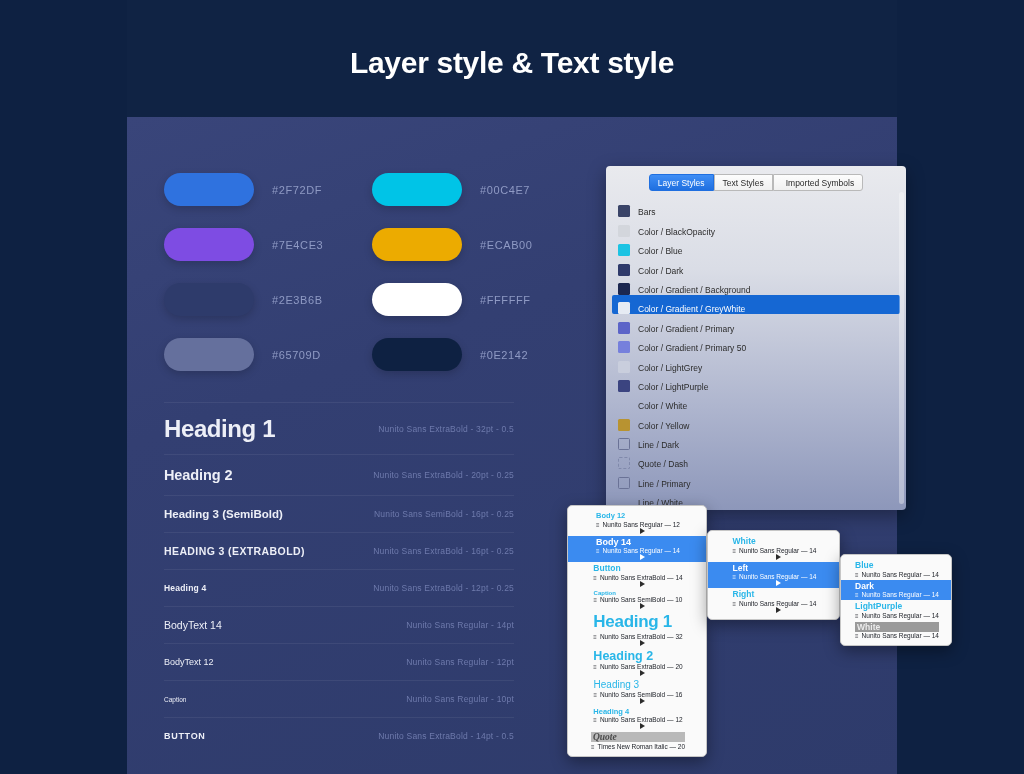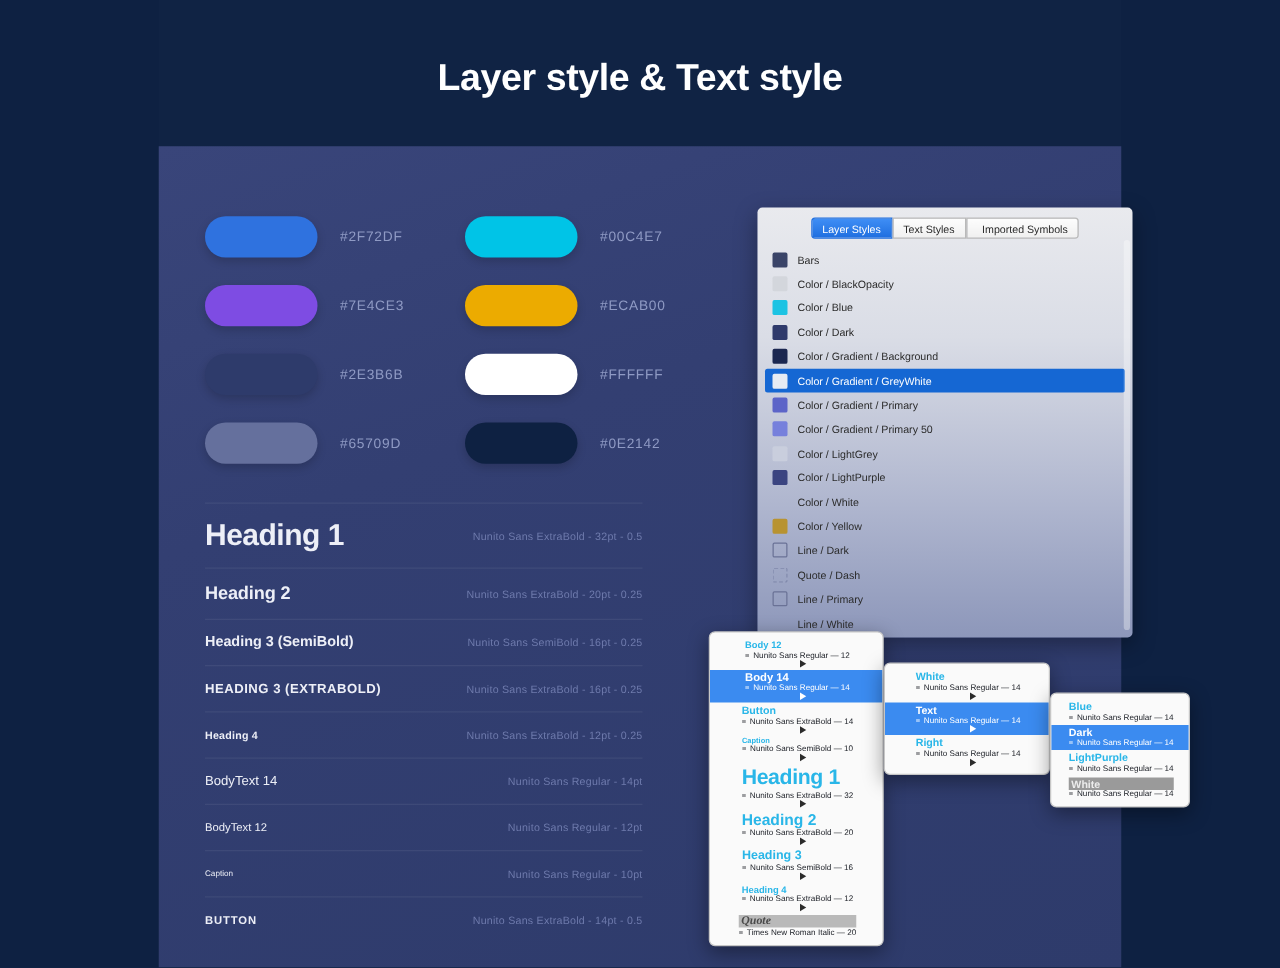--- a/index.html
+++ b/index.html
@@ -68,21 +68,21 @@
     border:1px solid #B9B9B9; padding:2.5px 8px; white-space:nowrap;
   }
   .sk-tab:first-child { border-radius:3px 0 0 3px; }
   .sk-tab:last-child  { border-radius:0 3px 3px 0;padding-left:12px; }
   .sk-tab.active {
     background:linear-gradient(180deg,#3F8EF5,#1F6FE0); color:#fff;
     border-color:#1F6FE0;
   }
   .sk-list { position:relative; }
   .sk-item {
-    display:flex; align-items:center; height:19.4px; padding-left:6px;
+    display:flex; align-items:flex-end; height:19.4px; padding-left:6px;
     font-size:8.5px; color:#2B2B2B;
   }
   .sk-item.selected { background:#1567D3; color:#fff; border-radius:2px; }
   .sk-sw {
     width:12px; height:12px; margin-right:8px; flex:0 0 12px;
     border-radius:1.5px;
   }
   .sk-sw.outline { background:transparent; border:1px solid #6A7296; }
   .sk-sw.dashed  { background:transparent; border:1px dashed #8089AB; }
   .sk-sw.none    { background:transparent; }
@@ -118,21 +118,21 @@
   .m-sub::before { content:"\2261"; margin-right:3px; font-size:6px; opacity:0.85; }
 
   
   #menu-text-styles { left:567px; top:505px; width:140px; }
   .ts-body12 { font-size:7.5px; font-weight:bold; }
   .ts-body14 { font-size:9px; font-weight:bold; }
   .ts-button { font-size:8.5px; font-weight:bold; }
   .ts-caption{ font-size:6px;  font-weight:bold; }
   .ts-h1 { font-size:17px; font-weight:bold; letter-spacing:-0.3px; }
   .ts-h2 { font-size:12.5px; font-weight:bold; }
-  .ts-h3 { font-size:10px; font-weight:700; }
+  .ts-h3 { font-size:10px; font-weight:400; }
   .ts-h4 { font-size:7.5px; font-weight:bold; }
   .ts-quote {
     font-family:"Liberation Serif", serif; font-style:italic; font-weight:bold;
     font-size:9.5px; color:#4A4A4A; background:#B9B9B9; padding:0 2px;
     display:inline-block;
   }
 
   #menu-alignment { left:707px; top:530px; width:133px; }
   .al-title { font-size:8.5px; font-weight:bold; }
 
@@ -375,21 +375,21 @@
 <div class="menu" id="menu-alignment">
     <div class="m-item">
       <div class="m-texts">
         <div class="m-title al-title">White</div>
         <div class="m-sub">Nunito Sans Regular — 14</div>
       </div>
       <span class="m-arrow"></span>
     </div>
     <div class="m-item selected">
       <div class="m-texts">
-        <div class="m-title al-title">Text</div>
+        <div class="m-title al-title">Left</div>
         <div class="m-sub">Nunito Sans Regular — 14</div>
       </div>
       <span class="m-arrow"></span>
     </div>
     <div class="m-item">
       <div class="m-texts">
         <div class="m-title al-title">Right</div>
         <div class="m-sub">Nunito Sans Regular — 14</div>
       </div>
       <span class="m-arrow"></span>

